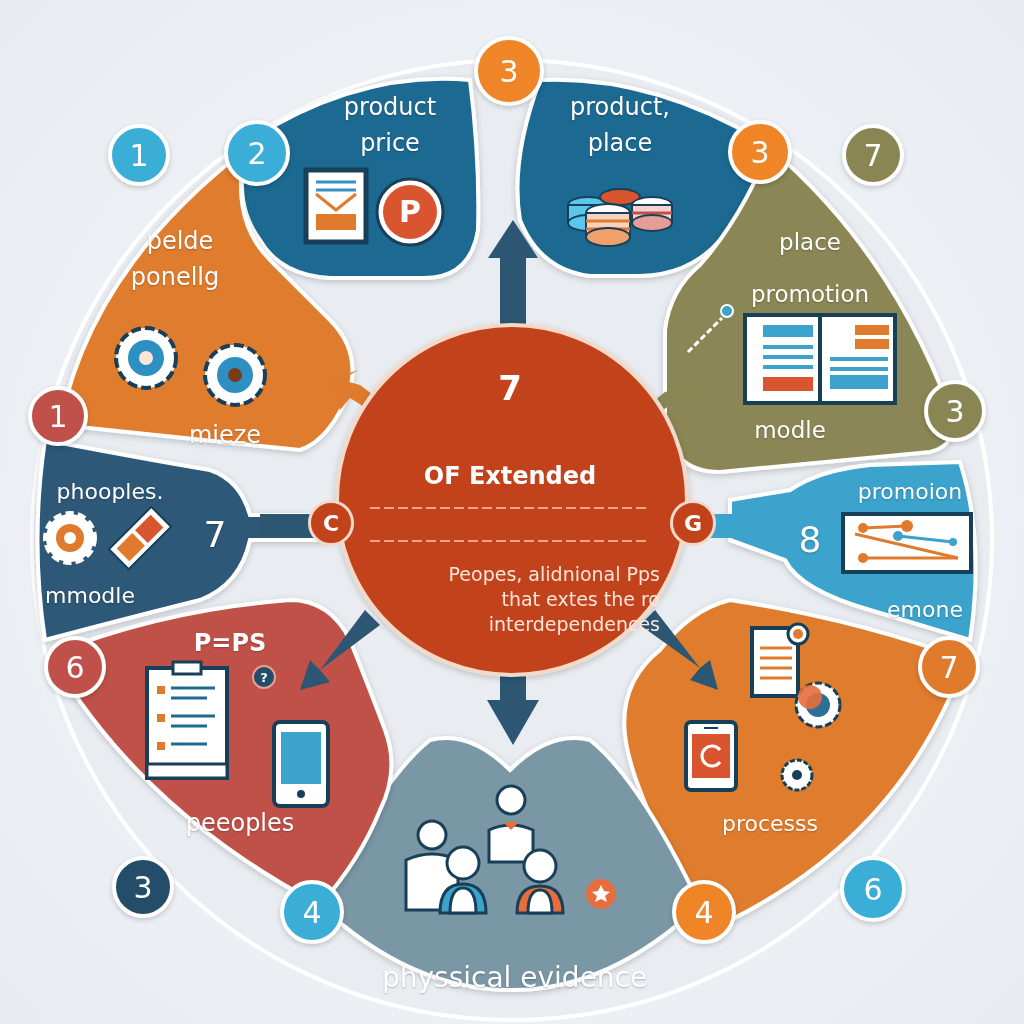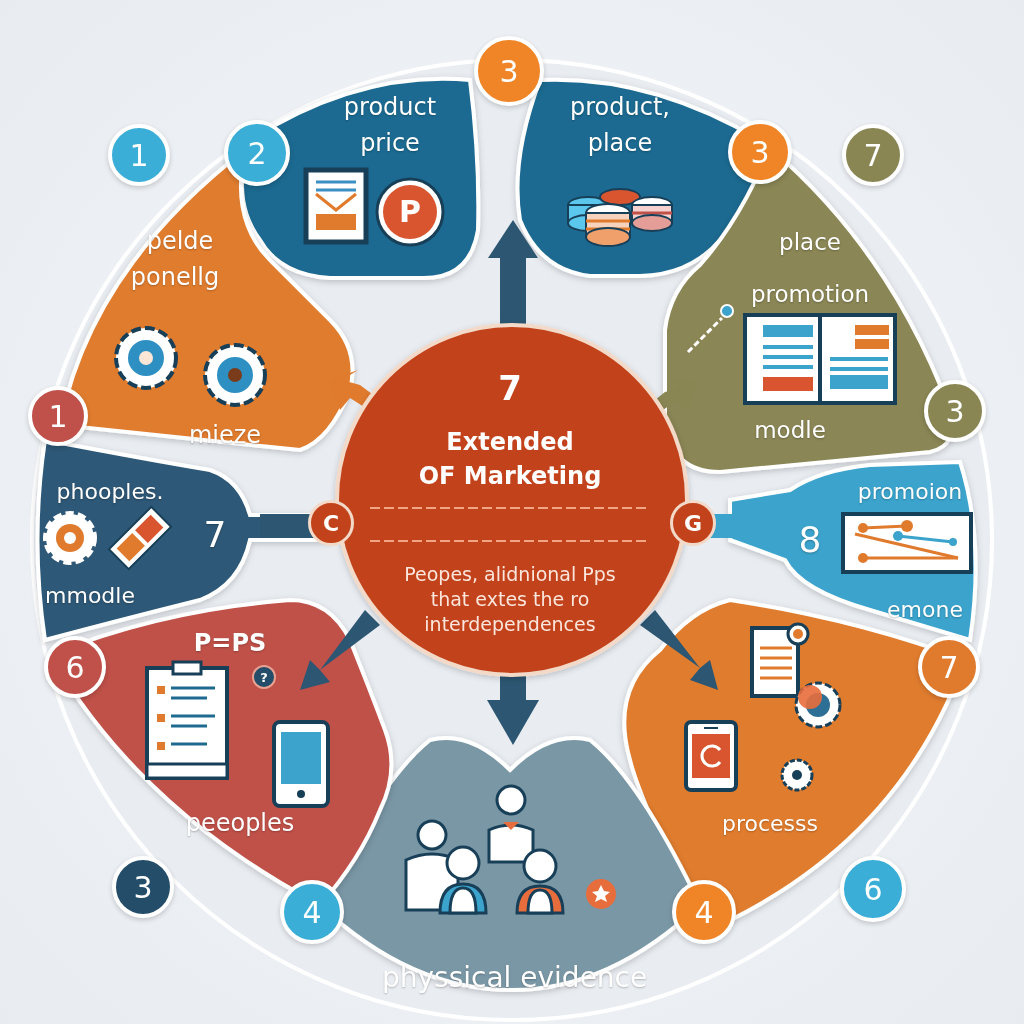--- a/index.html
+++ b/index.html
@@ -21,21 +21,21 @@
       color: #fff; display: flex; align-items: center; justify-content: center;
       font-family: "DejaVu Sans", sans-serif; font-size: 30px;
       box-shadow: 0 2px 5px rgba(0,0,0,0.18);
       box-sizing: border-box;
     }
     .center-title {
       position: absolute; left: 340px; width: 340px; text-align: center;
       color: #fff; font-weight: bold; font-family: "DejaVu Sans", sans-serif;
     }
     .center-sub {
-      position: absolute; left: 360px; width: 300px; text-align: center;
+      position: absolute; left: 360px; width: 300px; text-align: right;
       color: #fbe6dc; font-size: 19px; line-height: 1.3;
       font-family: "DejaVu Sans", sans-serif;
     }
     .knob {
       position: absolute; width: 46px; height: 46px; border-radius: 50%;
       background: #c2431b; border: 3px solid #f3d9c8; color: #fff;
       font-size: 22px; font-weight: bold; display: flex; align-items: center; justify-content: center;
       box-sizing: border-box;
     }
   </style>
@@ -243,22 +243,21 @@
       <circle r="7" fill="#fde6d6"></circle>
     </g>
     <g transform="translate(235,375)">
       <circle r="30" fill="#fff" stroke="#183f58" stroke-width="4" stroke-dasharray="10,4"></circle>
       <circle r="18" fill="#2e8fc3"></circle>
       <circle r="7" fill="#7a3b1a"></circle>
     </g>
   </svg>
 
   <div class="center-title" style="top:368px;font-size:34px;">7</div>
-  <div class="center-title" style="top:428px;font-size:24px;">Extended</div>
-  <div class="center-title" style="top:462px;font-size:24px;">OF Marketing</div>
+  <div class="center-title" style="top:462px;font-size:24px;">OF Extended</div>
   <div class="knob" style="left:308px;top:500px;">C</div>
   <div class="knob" style="left:670px;top:500px;">G</div>
   <div class="center-sub" style="top:562px;">Peopes, alidnional Pps</div>
   <div class="center-sub" style="top:587px;">that extes the ro</div>
   <div class="center-sub" style="top:612px;">interdependences</div>
 
   <div class="lbl" style="left:310px;top:92px;width:160px;font-size:24px;">product</div>
   <div class="lbl" style="left:540px;top:92px;width:160px;font-size:24px;">product,</div>
 
   <div class="lbl" style="left:310px;top:128px;width:160px;font-size:24px;">price</div>

